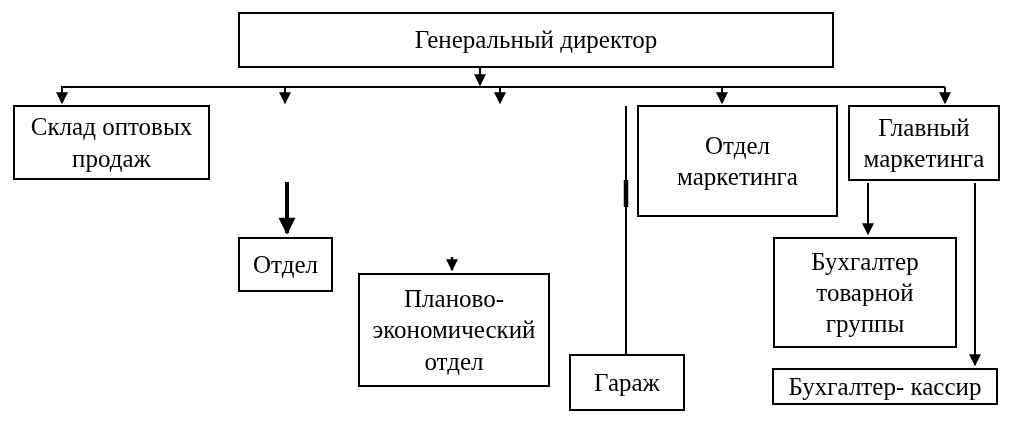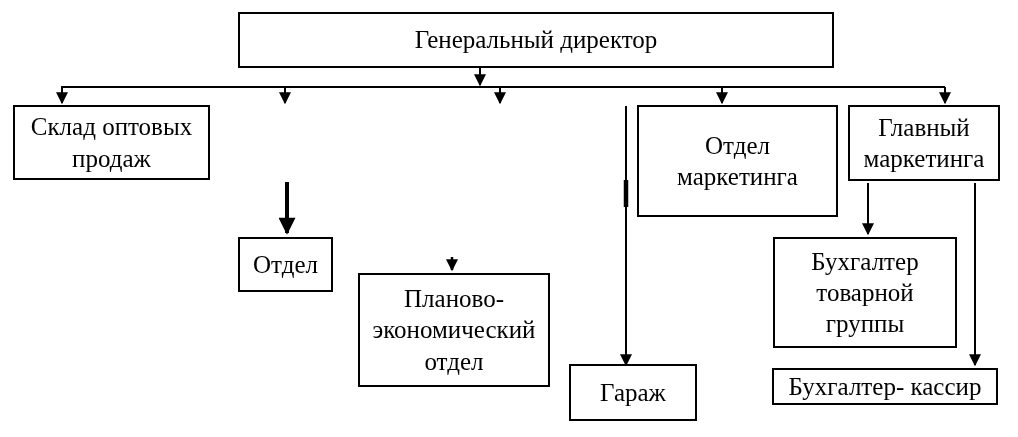--- a/index.html
+++ b/index.html
@@ -87,21 +87,21 @@
 
   <div class="node" style="left:848px; top:105px; width:152px; height:76px;">Главный
 маркетинга</div>
 
   <div class="node" style="left:238px; top:237px; width:95px; height:55px;">Отдел</div>
 
   <div class="node" style="left:358px; top:273px; width:192px; height:114px;">Планово-
 экономический
 отдел</div>
 
-  <div class="node" style="left:569px; top:364px; width:128px; height:57px;">Гараж</div>
+  <div class="node" style="left:569px; top:354px; width:116px; height:57px;">Гараж</div>
 
   <div class="node" style="left:773px; top:237px; width:184px; height:111px;">Бухгалтер
 товарной
 группы</div>
 
   <div class="node" style="left:772px; top:368px; width:226px; height:37px;">Бухгалтер- кассир</div>
 
 </div>
 
 </body></html>

